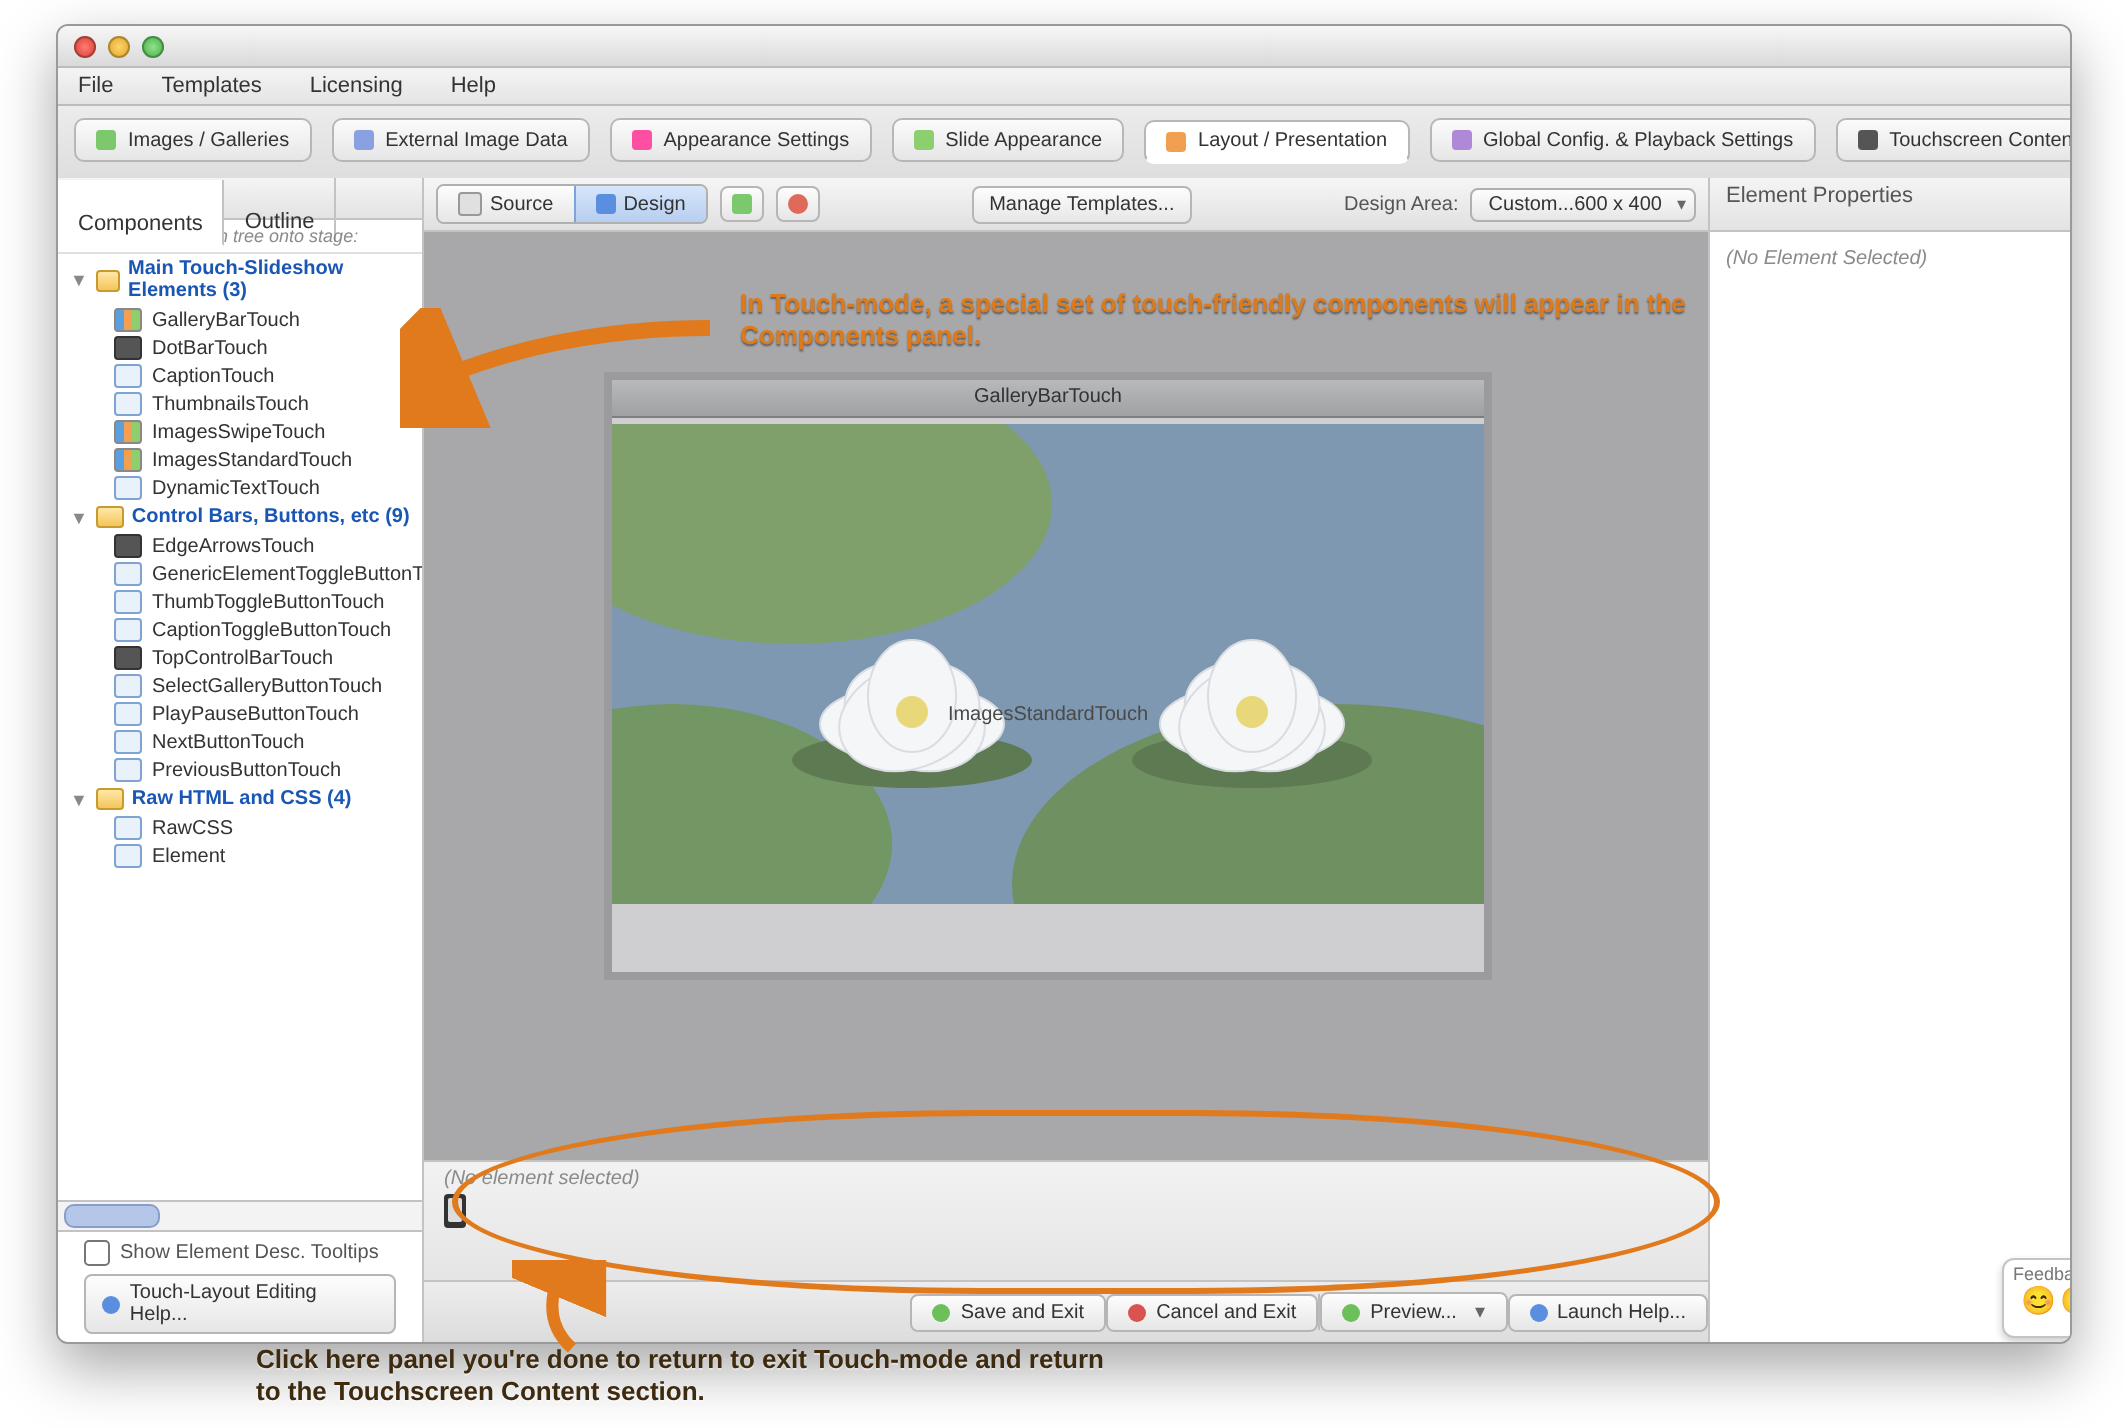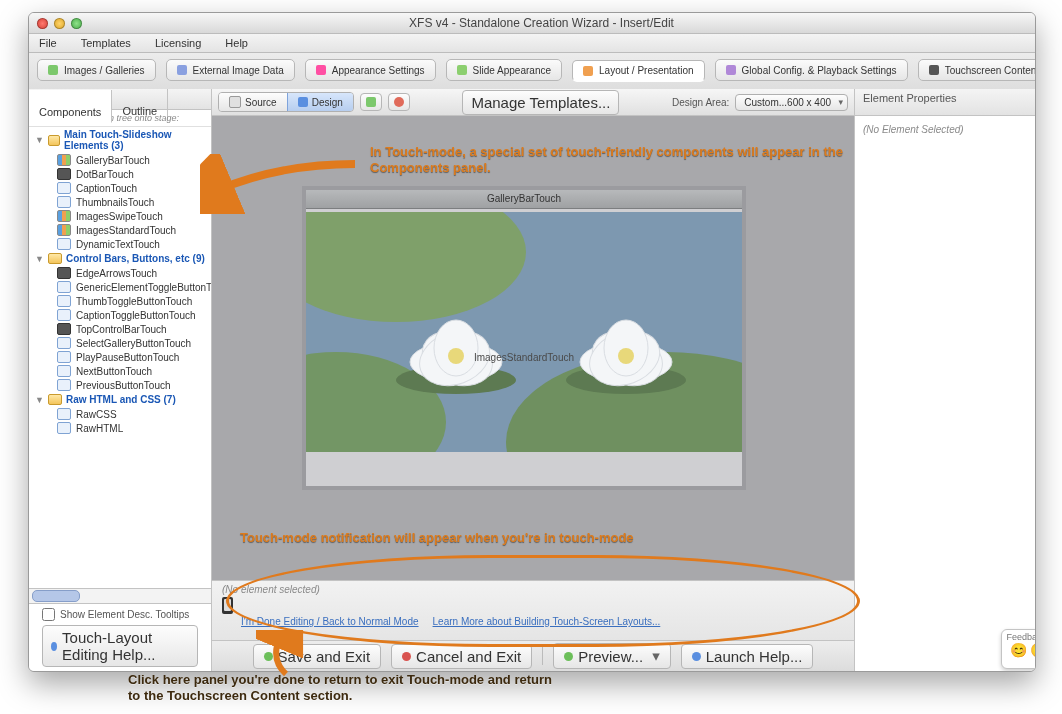--- a/index.html
+++ b/index.html
@@ -31,21 +31,21 @@
 .tree-group{padding:2px 4px 2px 6px;font-weight:bold;color:#1a57b5;display:flex;align-items:center;gap:4px}
 .tree-group .twisty{color:#888;font-size:9px}
 .folder-icon{width:12px;height:9px;background:linear-gradient(#ffe8a6,#f3c55c);border:1px solid #c99a2d;border-radius:2px;display:inline-block}
 .tree-item{padding:1px 4px 1px 28px;display:flex;align-items:center;gap:5px;color:#333;white-space:nowrap}
 .comp-icon{width:12px;height:10px;display:inline-block;background:#e9f1fb;border:1px solid #7fa3d3;border-radius:2px;flex:0 0 auto}
 .comp-icon.dark{background:#555;border-color:#333}
 .comp-icon.colorbar{background:linear-gradient(90deg,#5aa0e0 0 33%,#f0a050 33% 66%,#8dcf6a 66%);border-color:#888}
 .left-bottom{border-top:1px solid #c3c3c3;padding:4px 13px}
 .chk{display:flex;align-items:center;gap:5px;font-size:10px;color:#555;margin-bottom:4px}
 .chk input{margin:0}
-.btn{display:inline-flex;align-items:center;gap:5px;padding:3px 8px;border:1px solid #b6b6b6;border-radius:4px;background:linear-gradient(#fdfdfd,#e6e6e6);font-size:15px;color:#333}
+.btn{display:inline-flex;align-items:center;gap:5px;padding:3px 8px;border:1px solid #b6b6b6;border-radius:4px;background:linear-gradient(#fdfdfd,#e6e6e6);font-size:10px;color:#333}
 .btn.full{display:flex;justify-content:space-between;width:100%;box-sizing:border-box}
 .btn .dot{width:9px;height:9px;border-radius:50%;display:inline-block}
 .scroll-h{height:14px;border-top:1px solid #c3c3c3;background:#f3f3f3;display:flex;align-items:center}
 .scroll-h .thumb{width:46px;height:10px;margin-left:3px;background:#b5c7e8;border:1px solid #869ec9;border-radius:5px}
 
 .center-panel{flex:1;display:flex;flex-direction:column;border-right:1px solid #c3c3c3;background:#e8e8e8;min-width:0}
 .design-toolbar{height:26px;background:linear-gradient(#f6f6f6,#e0e0e0);border-bottom:1px solid #c3c3c3;display:flex;align-items:center;padding:0 6px;gap:6px}
 .tb-seg{display:flex;border:1px solid #b0b0b0;border-radius:4px;overflow:hidden}
 .tb-seg .seg{padding:3px 10px;font-size:10px;background:linear-gradient(#fdfdfd,#e6e6e6);border-right:1px solid #c6c6c6;display:flex;align-items:center;gap:4px}
 .tb-seg .seg:last-child{border-right:none}
@@ -64,21 +64,21 @@
 
 .status-strip{height:54px;border-top:1px solid #c3c3c3;background:linear-gradient(#f2f2f2,#e5e5e5);padding:3px 10px 2px 10px}
 .status-sel{font-style:italic;color:#8a8a8a;font-size:10px}
 .status-main{display:flex;align-items:center;gap:8px;margin-top:2px}
 .phone-icon{width:11px;height:17px;background:#333;border-radius:2px;display:inline-block;position:relative}
 .phone-icon::after{content:"";position:absolute;left:2px;right:2px;top:2px;bottom:3px;background:#ddd;border-radius:1px}
 .status-msg{font-size:12px;color:#555;font-weight:500}
 .status-links{display:flex;gap:14px;margin-top:2px;margin-left:19px;font-size:10px}
 .status-links span{color:#3a6fbf;text-decoration:underline;cursor:pointer}
 
-.bottom-bar{height:30px;background:linear-gradient(#ededed,#dcdcdc);display:flex;align-items:center;justify-content:center;gap:10px;border-top:1px solid #c3c3c3}
+.bottom-bar{height:30px;background:linear-gradient(#ededed,#dcdcdc);display:flex;align-items:center;justify-content:flex-end;border-top:1px solid #c3c3c3}
 .bottom-bar .btn{padding:3px 10px}
 .sep{width:1px;height:18px;background:#bbb}
 
 .right-panel{width:180px;background:#fff}
 .rp-tab{height:20px;background:linear-gradient(#f4f4f4,#e3e3e3);border-bottom:1px solid #c3c3c3;padding:3px 8px;font-size:11px;font-weight:normal;color:#555}
 .rp-body{padding:8px;font-style:italic;color:#8a8a8a;font-size:10px}
 
 .feedback{position:absolute;right:-24px;bottom:2px;width:56px;height:36px;border:1px solid #c4c4c4;border-radius:6px;background:#fff;box-shadow:0 2px 4px rgba(0,0,0,.2);text-align:center;font-size:9px;color:#777;padding-top:2px}
 .feedback .faces{font-size:14px;letter-spacing:2px}
 
@@ -93,21 +93,20 @@
 <div class="stage-wrap">
 
   <div class="mac-window">
 
     <div class="titlebar">
       <div class="traffic">
         <span class="tl-red"></span>
         <span class="tl-yellow"></span>
         <span class="tl-green"></span>
       </div>
-      <div class="win-title">XFS v4 - Standalone Creation Wizard - Insert/Edit</div>
     </div>
 
     <div class="menubar">
       <span>File</span>
       <span>Templates</span>
       <span>Licensing</span>
       <span>Help</span>
     </div>
 
     <div class="section-tabs" id="section-tabs">
@@ -220,29 +219,29 @@
               <span class="comp-icon "></span>
               <span>NextButtonTouch</span>
             </div>
             <div class="tree-item">
               <span class="comp-icon "></span>
               <span>PreviousButtonTouch</span>
             </div>
             <div class="tree-group">
               <span class="twisty">▼</span>
               <span class="folder-icon"></span>
-              <span>Raw HTML and CSS (7)</span>
+              <span>Raw HTML and CSS (4)</span>
             </div>
             <div class="tree-item">
               <span class="comp-icon "></span>
               <span>RawCSS</span>
             </div>
             <div class="tree-item">
               <span class="comp-icon "></span>
-              <span>RawHTML</span>
+              <span>Element</span>
             </div>
           </div>
         <div class="scroll-h">
             <span class="thumb"></span>
           </div>
         <div class="left-bottom">
           <label class="chk">
             <input type="checkbox" style="">
             <span>Show Element Desc. Tooltips</span>
           </label>
@@ -315,24 +314,20 @@
               <div class="ds-label">ImagesStandardTouch</div>
             </div>
           </div>
         </div>
 
         <div class="status-strip">
           <div class="status-sel">(No element selected)</div>
           <div class="status-main">
             <span class="phone-icon"></span>
           </div>
-          <div class="status-links">
-            <span>I'm Done Editing / Back to Normal Mode</span>
-            <span>Learn More about Building Touch-Screen Layouts...</span>
-          </div>
         </div>
 
         <div class="bottom-bar">
           <div class="btn">
               <span class="dot" style="background:#6cbf5a"></span>
               <span>Save and Exit</span>
             </div>
           <div class="btn">
               <span class="dot" style="background:#d9534f"></span>
               <span>Cancel and Exit</span>
@@ -365,20 +360,19 @@
   <div class="anno-text" style="left:370px;top:144px;width:480px">In Touch-mode, a special set of touch-friendly components will appear in the Components panel.</div>
   <svg class="arrow-svg" style="left:200px;top:154px;width:160px;height:60px">
     <defs>
         <marker id="ah" markerWidth="12" markerHeight="12" refX="2" refY="5" orient="auto">
           <path d="M0,0 L0,10 L12,5 z" fill="#e07a1d"></path>
         </marker>
       </defs>
     <path d="M155,10 Q80,10 18,36" stroke="#e07a1d" stroke-width="8" fill="none" marker-end="url(#ah)"></path>
   </svg>
 
-  <div class="anno-text" style="left:240px;top:530px;width:520px">Touch-mode notification will appear when you're in touch-mode</div>
   <div class="status-oval" style="left:226px;top:555px;width:628px;height:86px"></div>
 
   <svg class="arrow-svg" style="left:256px;top:630px;width:60px;height:50px">
     <path d="M30,44 Q14,30 24,6" stroke="#e07a1d" stroke-width="6" fill="none" marker-end="url(#ah)"></path>
   </svg>
   <div class="anno-text dark" style="left:128px;top:672px;width:430px">Click here panel you're done to return to exit Touch-mode and return to the Touchscreen Content section.</div>
 </div>
 
 </body></html>

